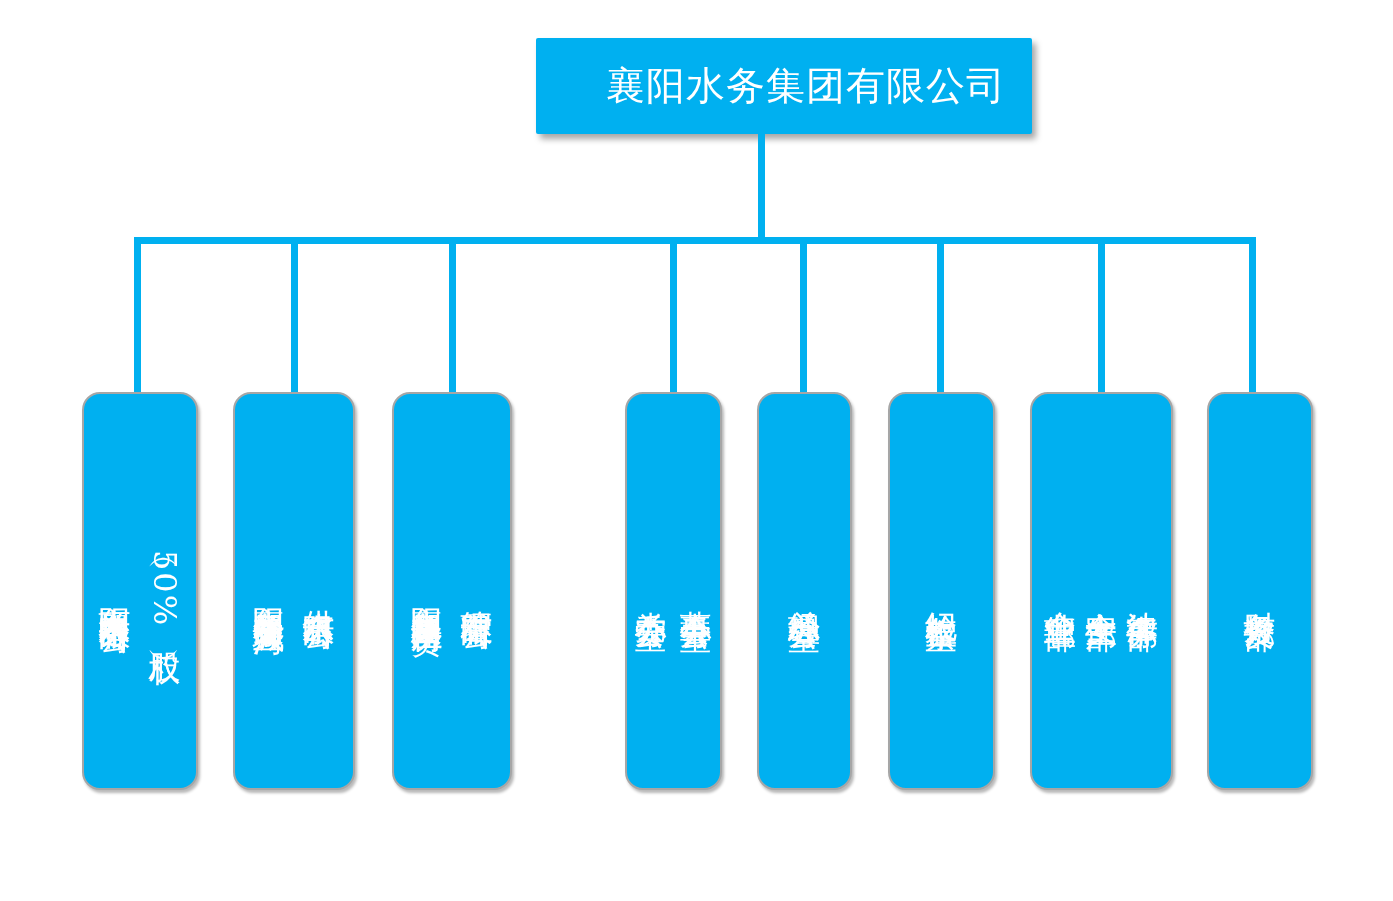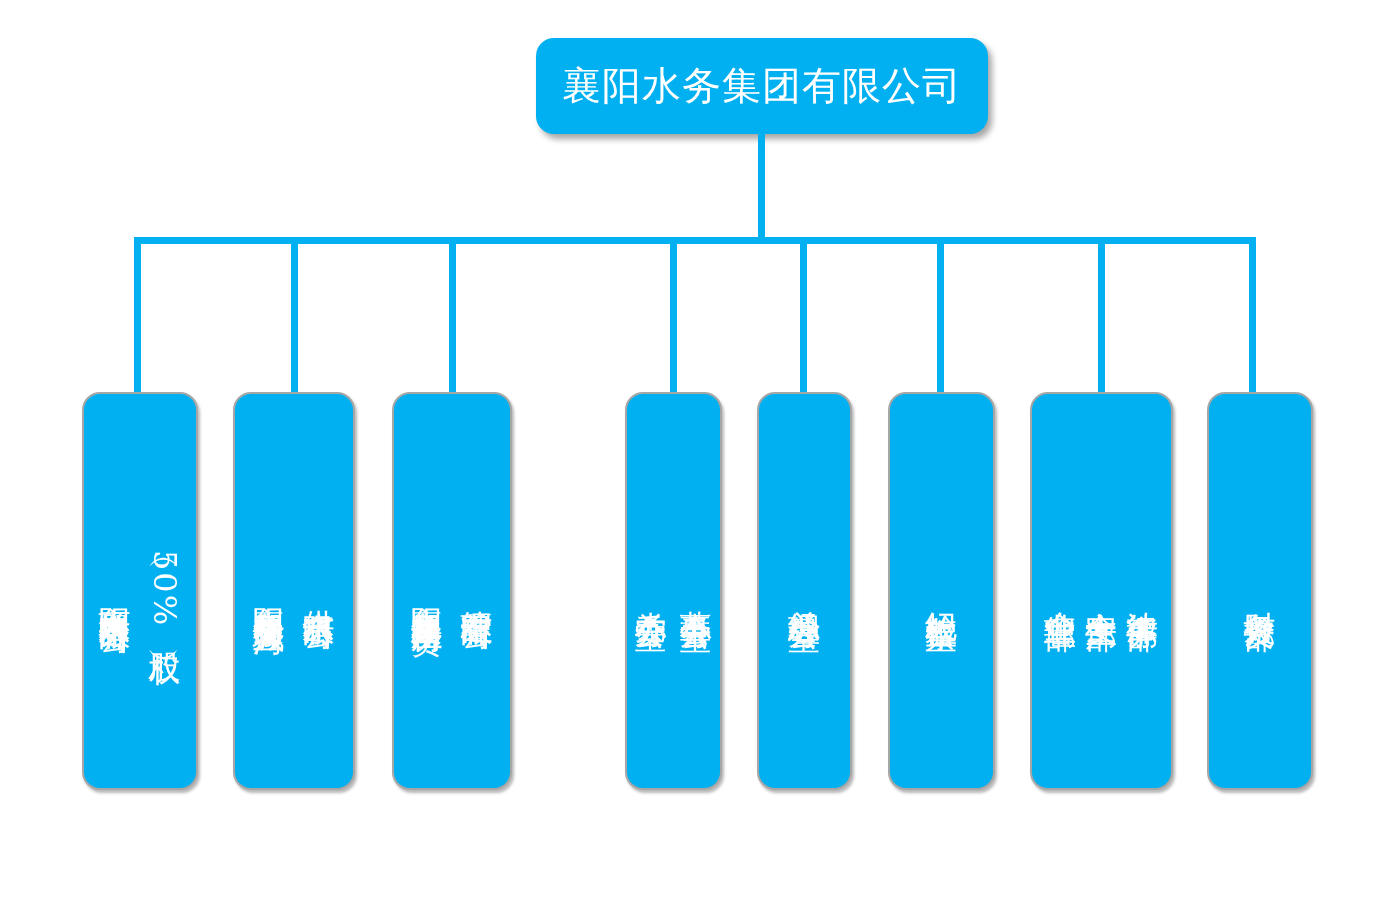--- a/index.html
+++ b/index.html
@@ -17,25 +17,26 @@
   }
 
   
   .root-node {
     position: absolute;
     left: 536px;
     top: 38px;
     width: 452px;
     height: 96px;
     background: #00B0F0;
-    border-radius: 18px;
+    border-radius: 2px;
     box-shadow: 4px 5px 6px rgba(0,0,0,0.35);
     display: flex;
     align-items: center;
     justify-content: center;
+    padding-left: 44px;
   }
   .root-label {
     color: #ffffff;
     font-size: 39px;
     letter-spacing: 1px;
     white-space: nowrap;
   }
 
   
   .conn {

